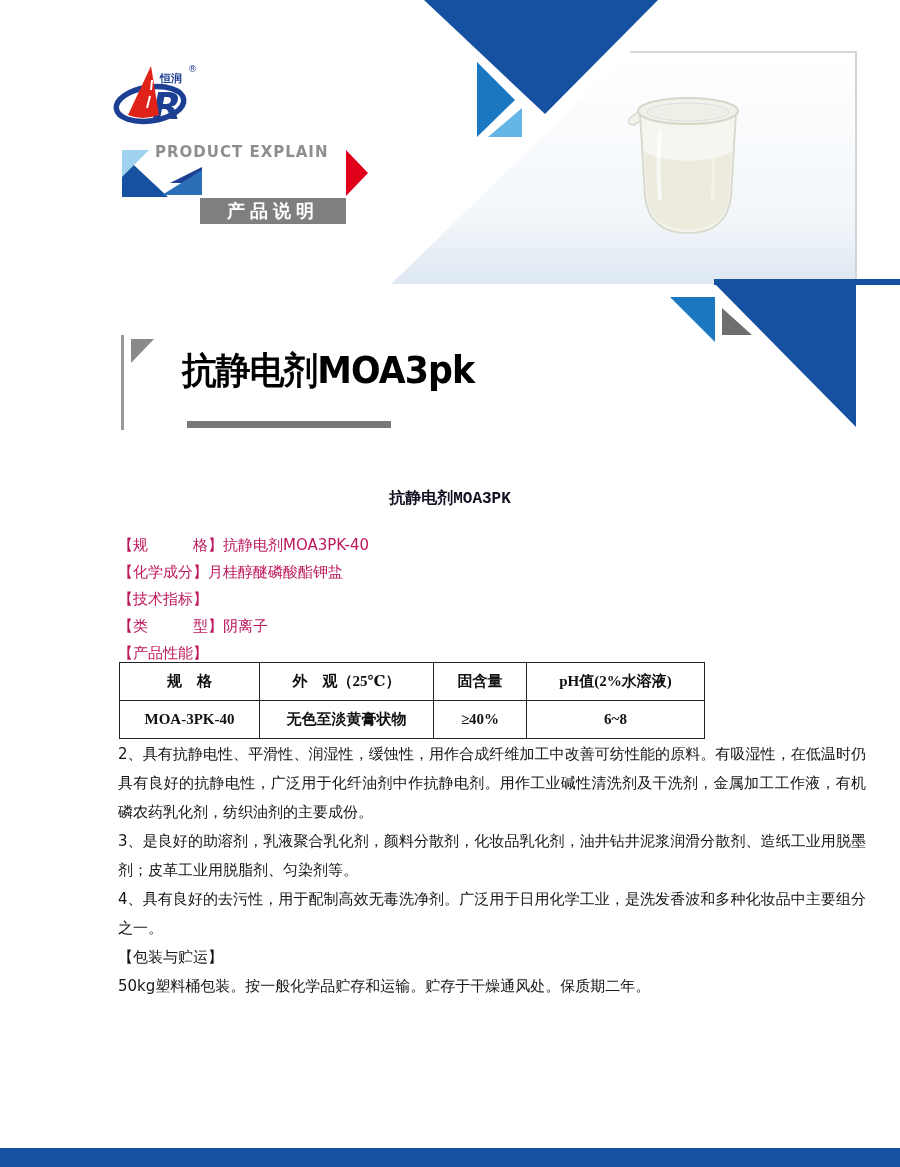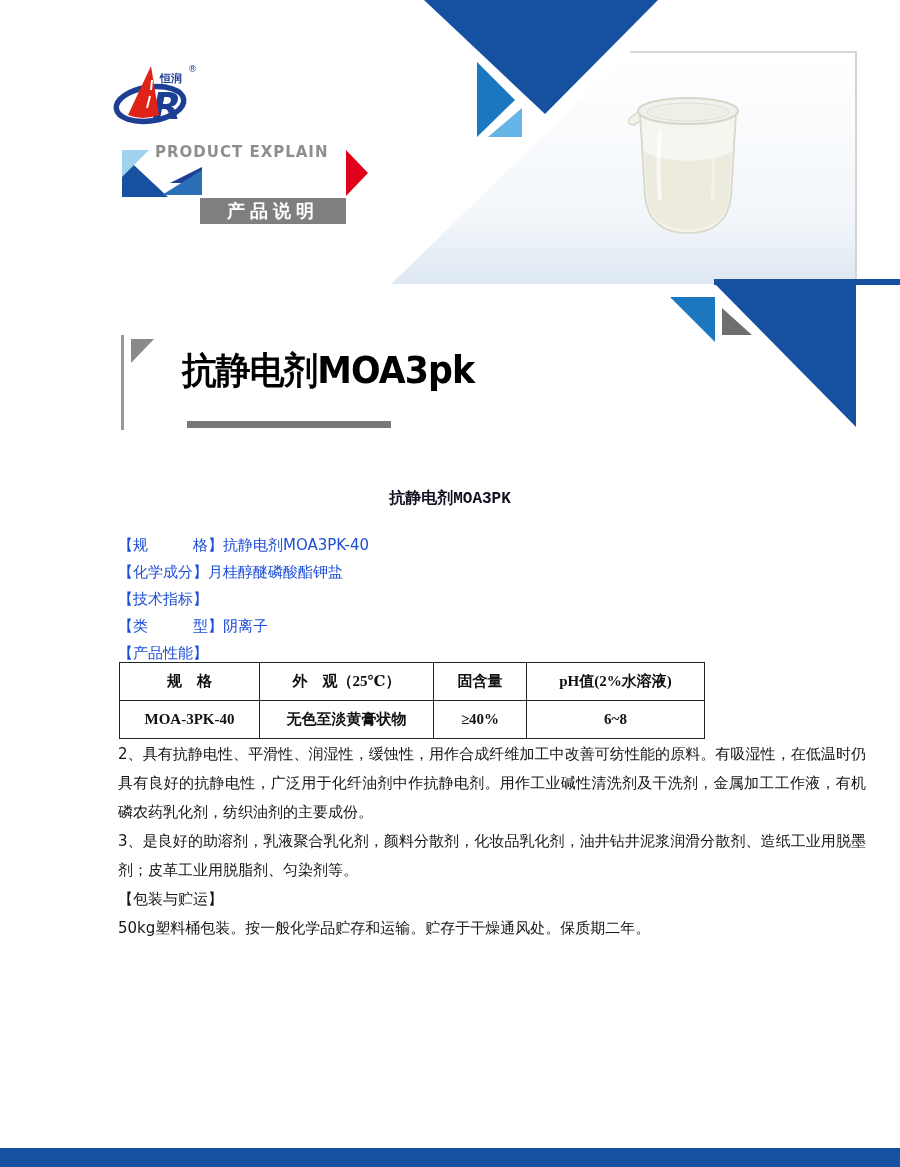--- a/index.html
+++ b/index.html
@@ -22,21 +22,21 @@
   .flag{position:absolute;left:131px;top:339px;width:0;height:0;
         border-top:24px solid #8a8a8a;border-right:23px solid transparent;}
   .hero-title{position:absolute;left:182px;top:346px;font-size:37px;font-weight:900;color:#000;
               letter-spacing:-1px;white-space:nowrap;transform:scaleX(.94);transform-origin:left;}
   .hero-underline{position:absolute;left:187px;top:421px;width:204px;height:7px;background:#787878;}
 
   
   .subtitle{position:absolute;left:0;top:488px;width:900px;text-align:center;font-size:16px;
             font-weight:bold;color:#101020;
             font-family:"Liberation Mono","DejaVu Sans Mono","DejaVu Sans",monospace;}
-  .specs{position:absolute;left:118px;top:532px;font-size:15px;line-height:27px;color:#1d4ed8;}
+  .specs{position:absolute;left:118px;top:532px;font-size:15px;line-height:27px;color:#be185d;}
   .spec-line{height:27px;white-space:pre;}
 
   table.props{position:absolute;left:119px;top:662px;border-collapse:collapse;
               font-family:"Liberation Serif","DejaVu Serif",serif;color:#111;}
   table.props td{border:1.5px solid #222;text-align:center;font-size:15px;padding:0;font-weight:bold;}
   table.props tr{height:38px;}
   .c0{width:139px;} .c1{width:173px;} .c2{width:92px;} .c3{width:177px;}
 
   .paras{position:absolute;left:118px;top:740px;width:748px;font-size:15px;line-height:29px;
          color:#141414;text-align:justify;}
@@ -132,18 +132,19 @@
       <td>无色至淡黄膏状物</td>
       <td>≥40%</td>
       <td>6~8</td>
     </tr>
   </tbody>
     </table>
 
   <div class="paras">
     <p class="p">2、具有抗静电性、平滑性、润湿性，缓蚀性，用作合成纤维加工中改善可纺性能的原料。有吸湿性，在低温时仍具有良好的抗静电性，广泛用于化纤油剂中作抗静电剂。用作工业碱性清洗剂及干洗剂，金属加工工作液，有机磷农药乳化剂，纺织油剂的主要成份。</p>
     <p class="p">3、是良好的助溶剂，乳液聚合乳化剂，颜料分散剂，化妆品乳化剂，油井钻井泥浆润滑分散剂、造纸工业用脱墨剂；皮革工业用脱脂剂、匀染剂等。</p>
+    <p class="p">4、具有良好的去污性，用于配制高效无毒洗净剂。广泛用于日用化学工业，是洗发香波和多种化妆品中主要组分之一。</p>
     <p class="p pkg-label">【包装与贮运】</p>
     <p class="p">50kg塑料桶包装。按一般化学品贮存和运输。贮存于干燥通风处。保质期二年。</p>
   </div>
 
   <div class="bottom-bar"></div>
 </div>
 
 </body></html>

